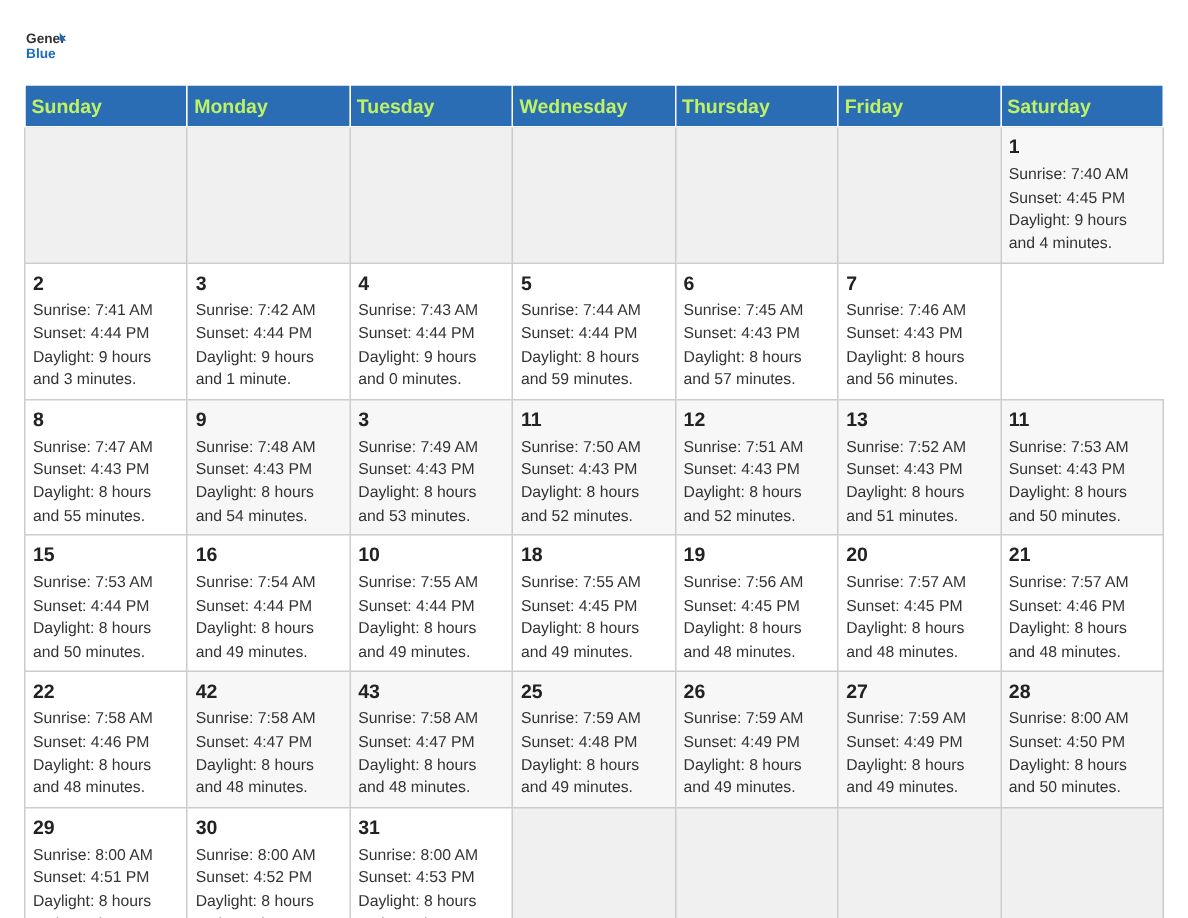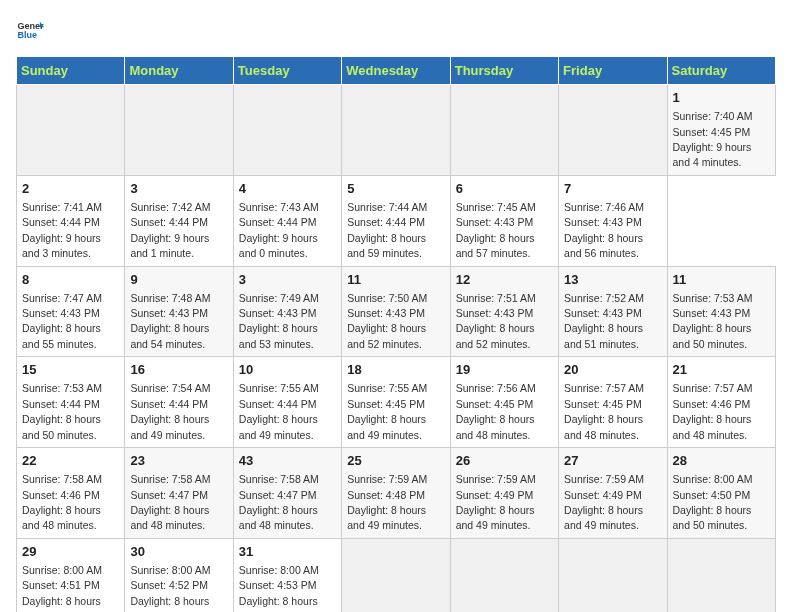--- a/index.html
+++ b/index.html
@@ -273,21 +273,21 @@
       </tr>
       <tr>
         <td>
           <span class="day-num">22</span>
           <span class="day-info">
             Sunrise: 7:58 AM<br>
             Sunset: 4:46 PM<br>
             Daylight: 8 hours and 48 minutes.
           </span></td>
         <td>
-          <span class="day-num">23</span>
+          <span class="day-num">42</span>
           <span class="day-info">
             Sunrise: 7:58 AM<br>
             Sunset: 4:47 PM<br>
             Daylight: 8 hours and 48 minutes.
           </span></td>
         <td>
           <span class="day-num">43</span>
           <span class="day-info">
             Sunrise: 7:58 AM<br>
             Sunset: 4:47 PM<br>

